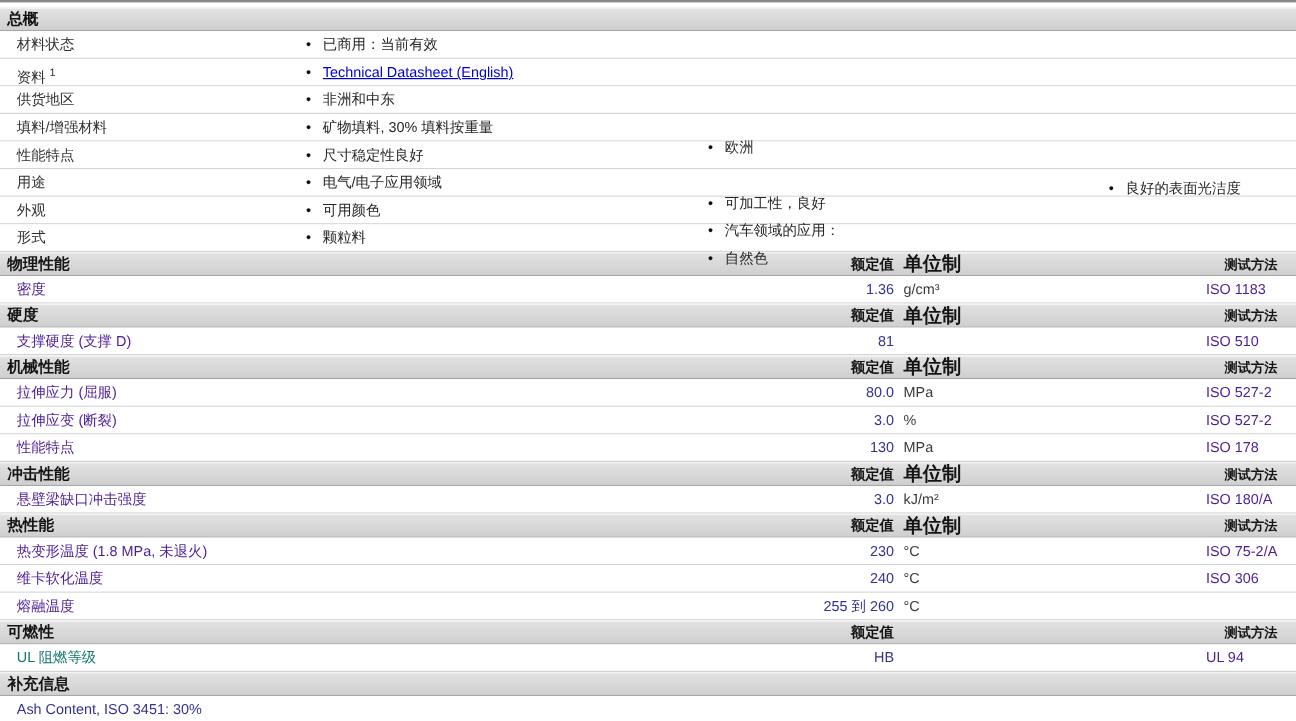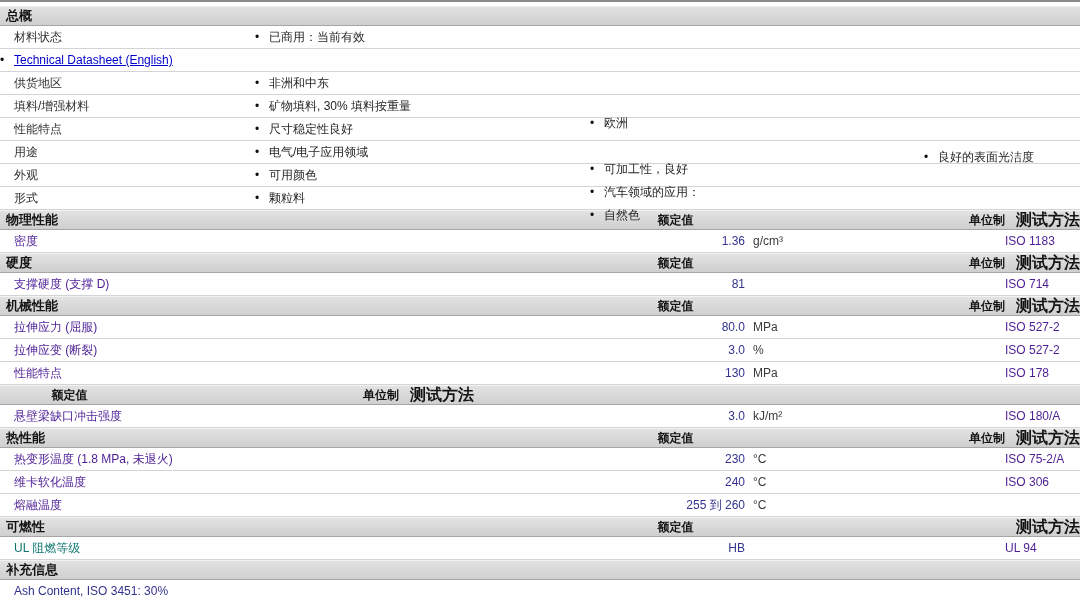--- a/index.html
+++ b/index.html
@@ -15,23 +15,23 @@
   
   .band {
     display: flex; align-items: center;
     height: 20px;
     background: linear-gradient(#e2e2e2, #cfcfcf);
     border-top: 1px solid #f2f2f2;
     border-bottom: 1px solid #a6a6a6;
     font-weight: bold; color: #141414; font-size: 13px;
   }
   .band .btitle { flex: 1 1 auto; padding-left: 6px; }
-  .hval    { flex: 0 0 139px; text-align: center; font-size: 12px; }
-  .hunit   { flex: 0 0 260px; padding-left: 8px; text-align: right; font-size: 12px; }
-  .hmethod { flex: 0 0 75px; text-align: right; font-size: 16px; }
+  .hval    { flex: 0 0 139px; text-align: right; font-size: 12px; }
+  .hunit   { flex: 0 0 260px; padding-left: 8px; text-align: left; font-size: 16px; }
+  .hmethod { flex: 0 0 75px; text-align: center; font-size: 11px; }
 
   
   .orow { display: flex; height: 23px; line-height: 22px; border-bottom: 1px solid #d4d4d4; background: #fff; }
   .olabel { flex: 0 0 255px; padding-left: 14px; color: #303030; white-space: nowrap; }
   .olabel sup { font-size: 9px; color: #303030; }
   .oc1 { flex: 0 0 335px; }
   .oc2 { flex: 0 0 334px; margin-top: 40px; }
   .oc3 { flex: 1 1 auto; margin-top: 28px; }
   .bullet { display: inline-block; width: 14px; text-align: left; color: #101010; }
   .oitem { white-space: nowrap; color: #262626; }
@@ -57,20 +57,21 @@
   <div class="band">
     <span class="btitle">总概</span>
   </div>
 
   <div class="orow">
     <div class="olabel">材料状态</div>
     <div class="oc1 oitem"><span class="bullet">•</span><span>已商用：当前有效</span></div>
   </div>
 
   <div class="orow">
+    <div class="olabel"><span>资料</span> <sup>1</sup></div>
     <div class="oc1 oitem"><span class="bullet">•</span><a class="doclink">Technical Datasheet (English)</a></div>
   </div>
 
   <div class="orow">
     <div class="olabel">供货地区</div>
     <div class="oc1 oitem"><span class="bullet">•</span><span>非洲和中东</span></div>
     <div class="oc2 oitem"><span class="bullet">•</span><span>欧洲</span></div>
   </div>
 
   <div class="orow">
@@ -118,21 +119,21 @@
   <div class="band">
     <span class="btitle">硬度</span>
     <span class="hval">额定值</span>
     <span class="hunit">单位制</span>
     <span class="hmethod">测试方法</span>
   </div>
   <div class="prow">
     <span class="pname">支撑硬度 (支撑 D)</span>
     <span class="pval">81</span>
     <span class="punit"></span>
-    <span class="pmethod">ISO 714</span>
+    <span class="pmethod">ISO 510</span>
   </div>
 
   <div class="band">
     <span class="btitle">机械性能</span>
     <span class="hval">额定值</span>
     <span class="hunit">单位制</span>
     <span class="hmethod">测试方法</span>
   </div>
   <div class="prow">
     <span class="pname">拉伸应力 (屈服)</span>
@@ -147,20 +148,21 @@
     <span class="pmethod">ISO 527-2</span>
   </div>
   <div class="prow">
     <span class="pname">性能特点</span>
     <span class="pval">130</span>
     <span class="punit">MPa</span>
     <span class="pmethod">ISO 178</span>
   </div>
 
   <div class="band">
+    <span class="btitle">冲击性能</span>
     <span class="hval">额定值</span>
     <span class="hunit">单位制</span>
     <span class="hmethod">测试方法</span>
   </div>
   <div class="prow">
     <span class="pname">悬壁梁缺口冲击强度</span>
     <span class="pval">3.0</span>
     <span class="punit">kJ/m²</span>
     <span class="pmethod">ISO 180/A</span>
   </div>

